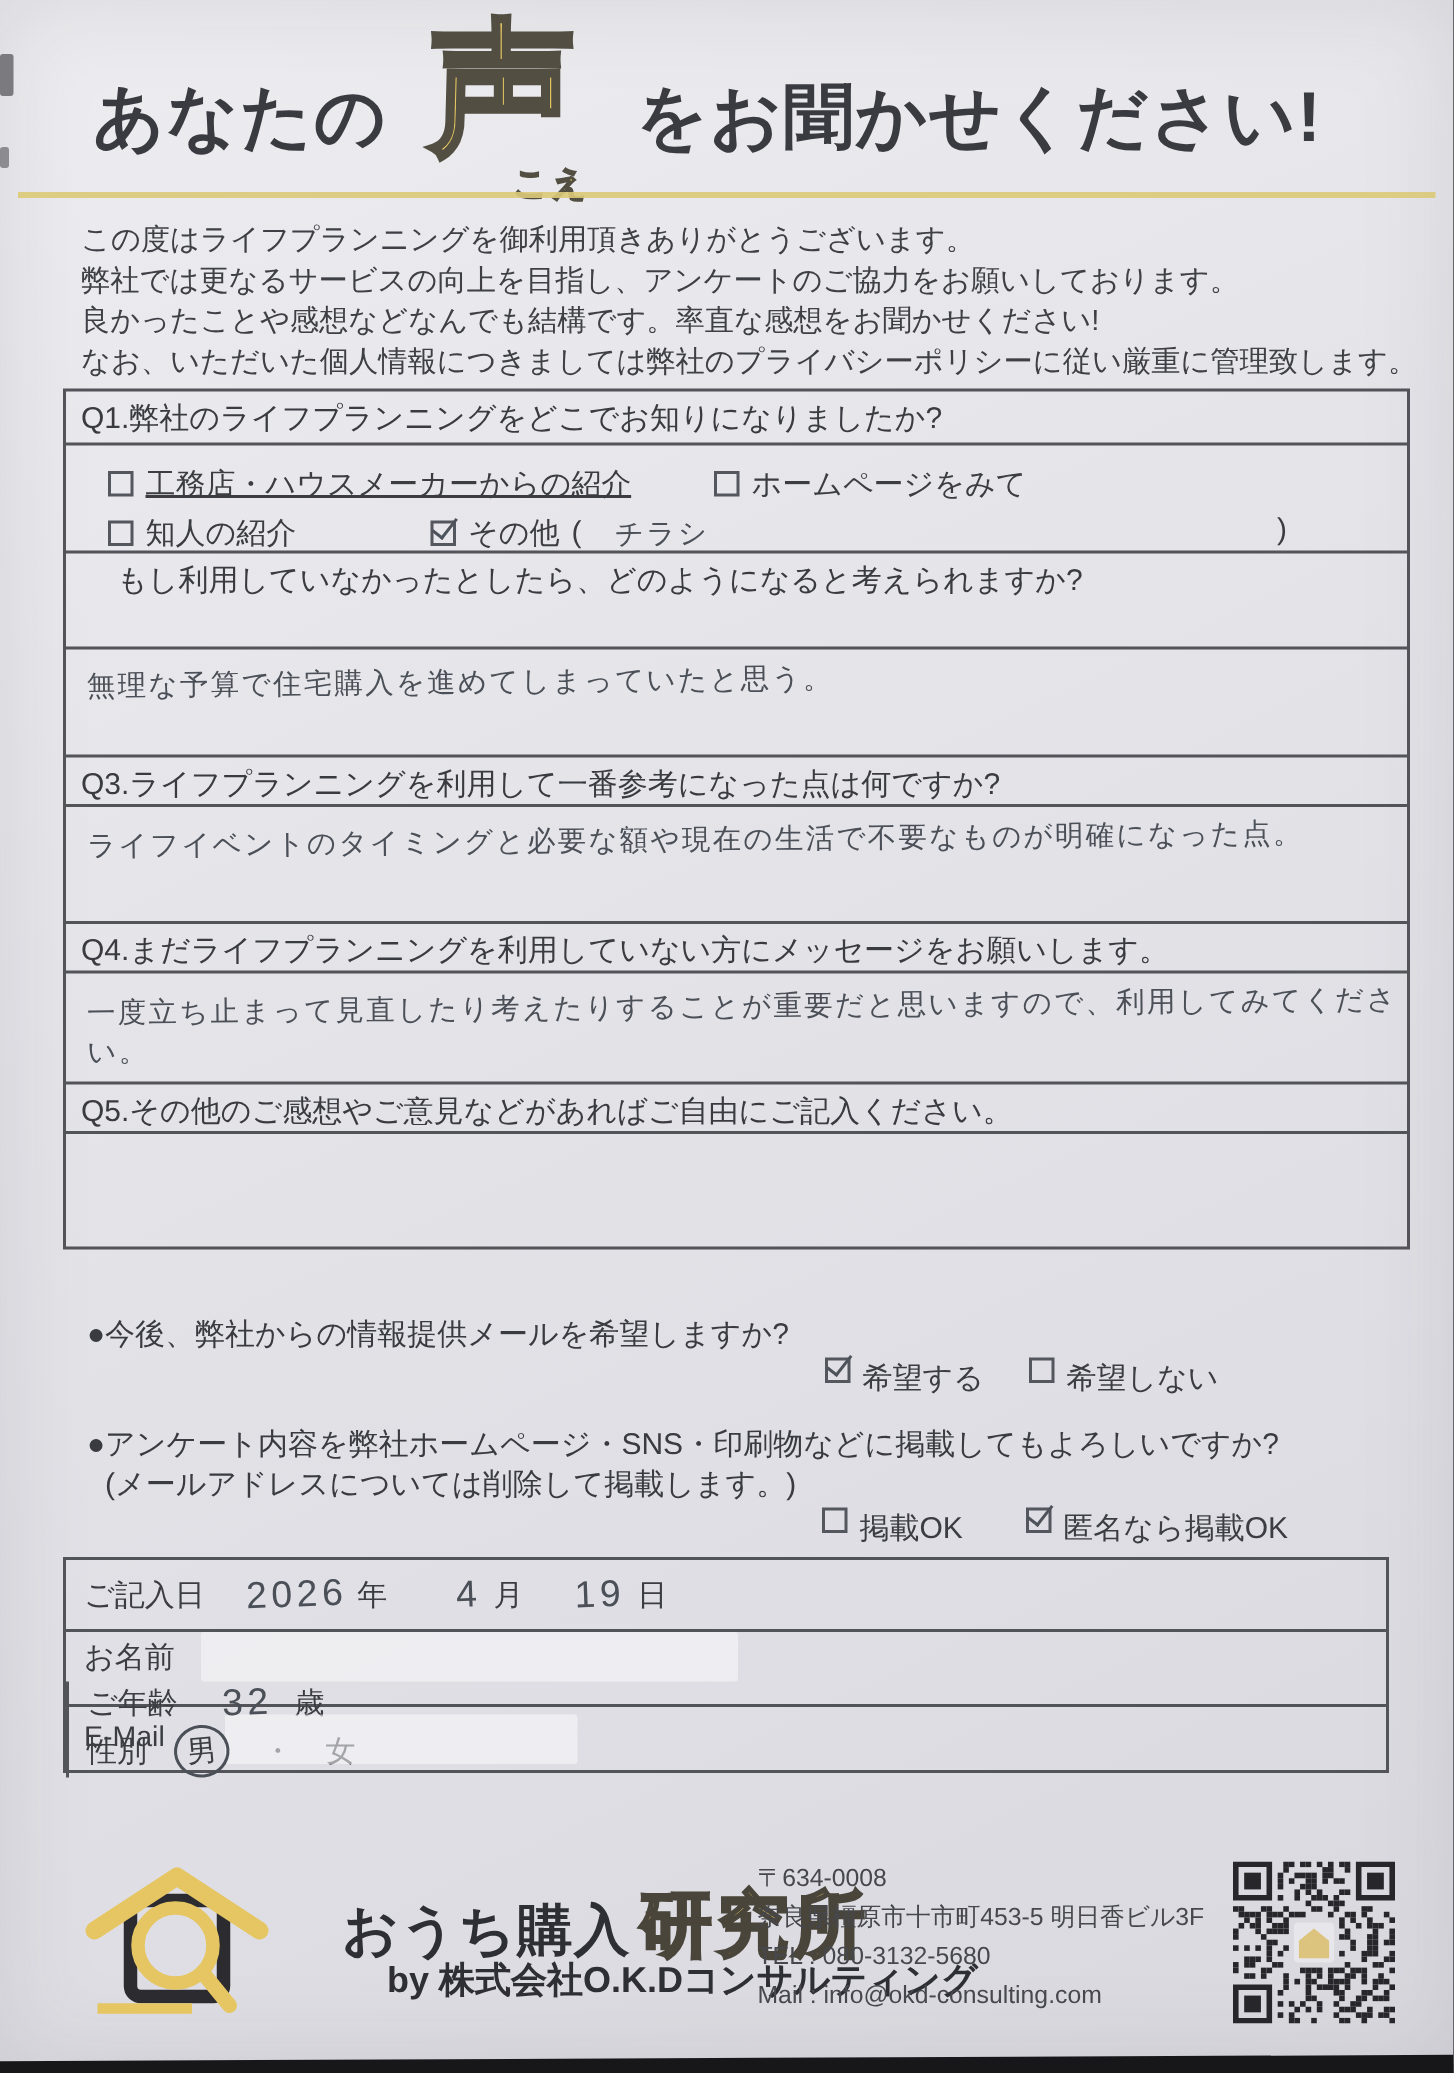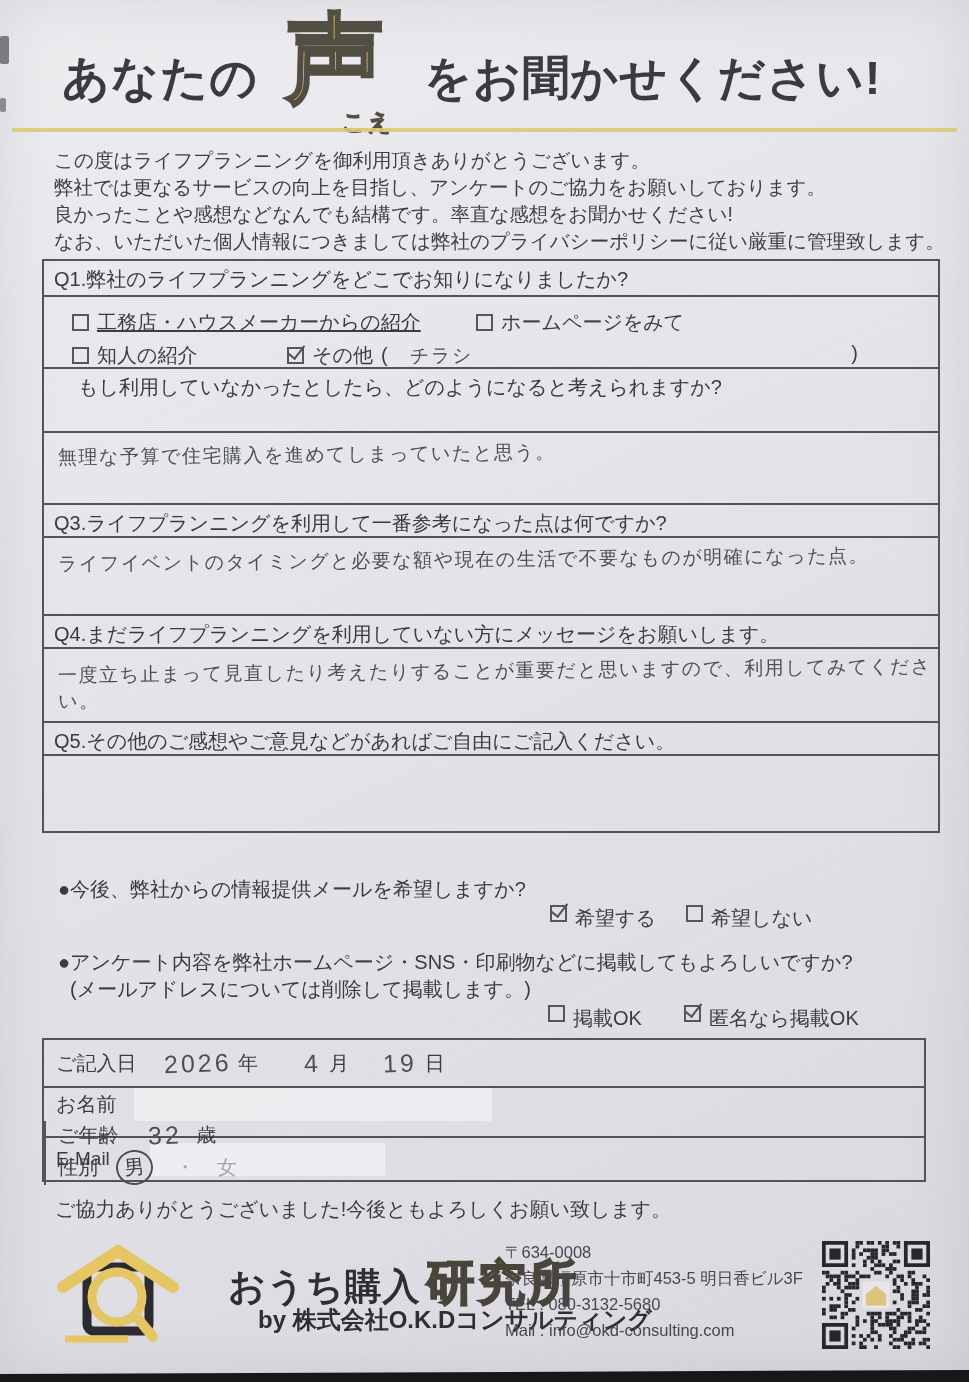--- a/index.html
+++ b/index.html
@@ -215,21 +215,20 @@
           <span style="margin-left:22px;">・</span>
           <span style="margin-left:22px;">女</span>
         </div>
       </div>
       <div class="i-row3">
         <span class="email-label">E-Mail</span>
         <span class="redact" style="width:235px; margin-left:40px;"></span>
       </div>
     </div>
 
-    <div class="thanks">ご協力ありがとうございました!今後ともよろしくお願い致します。</div>
 
     <div class="logo">
       <svg width="124" height="104" viewBox="0 0 124 104">
         <rect x="31" y="26" width="62" height="64" rx="7" fill="none" stroke="#2c2c30" stroke-width="9"></rect>
         <path d="M7 46 L62 10 L117 46" fill="none" stroke="#e5c663" stroke-width="12" stroke-linecap="round" stroke-linejoin="round"></path>
         <line x1="9" y1="98" x2="72" y2="98" stroke="#e5c663" stroke-width="7"></line>
         <circle cx="61" cy="56" r="25" fill="none" stroke="#e5c663" stroke-width="9"></circle>
         <line x1="79" y1="74" x2="97" y2="96" stroke="#e5c663" stroke-width="10" stroke-linecap="round"></line>
       </svg>
     </div>

